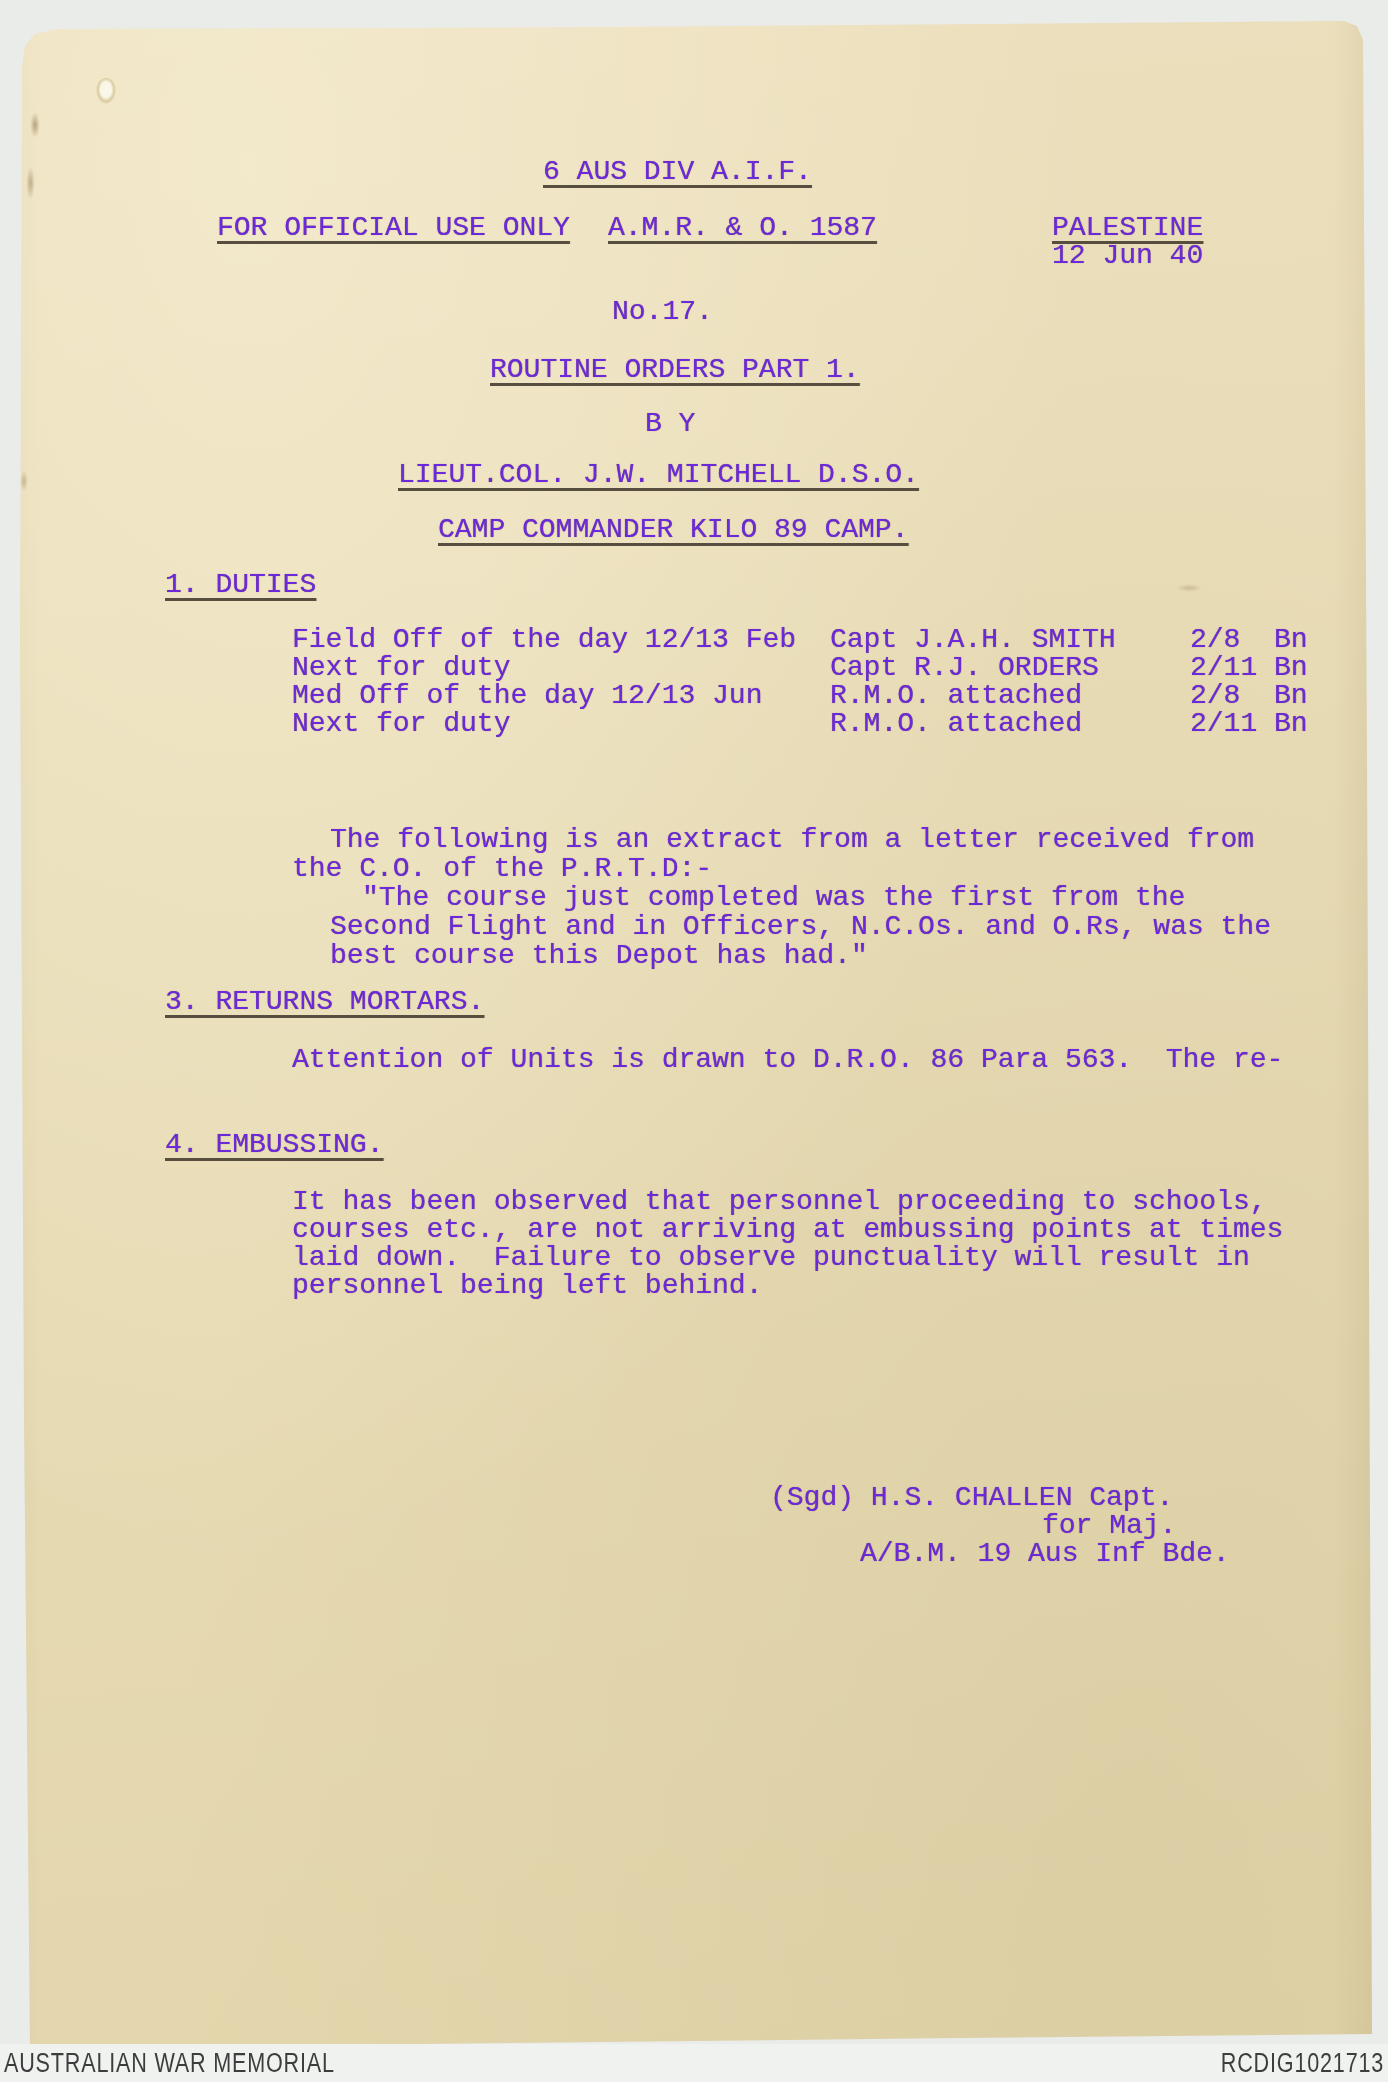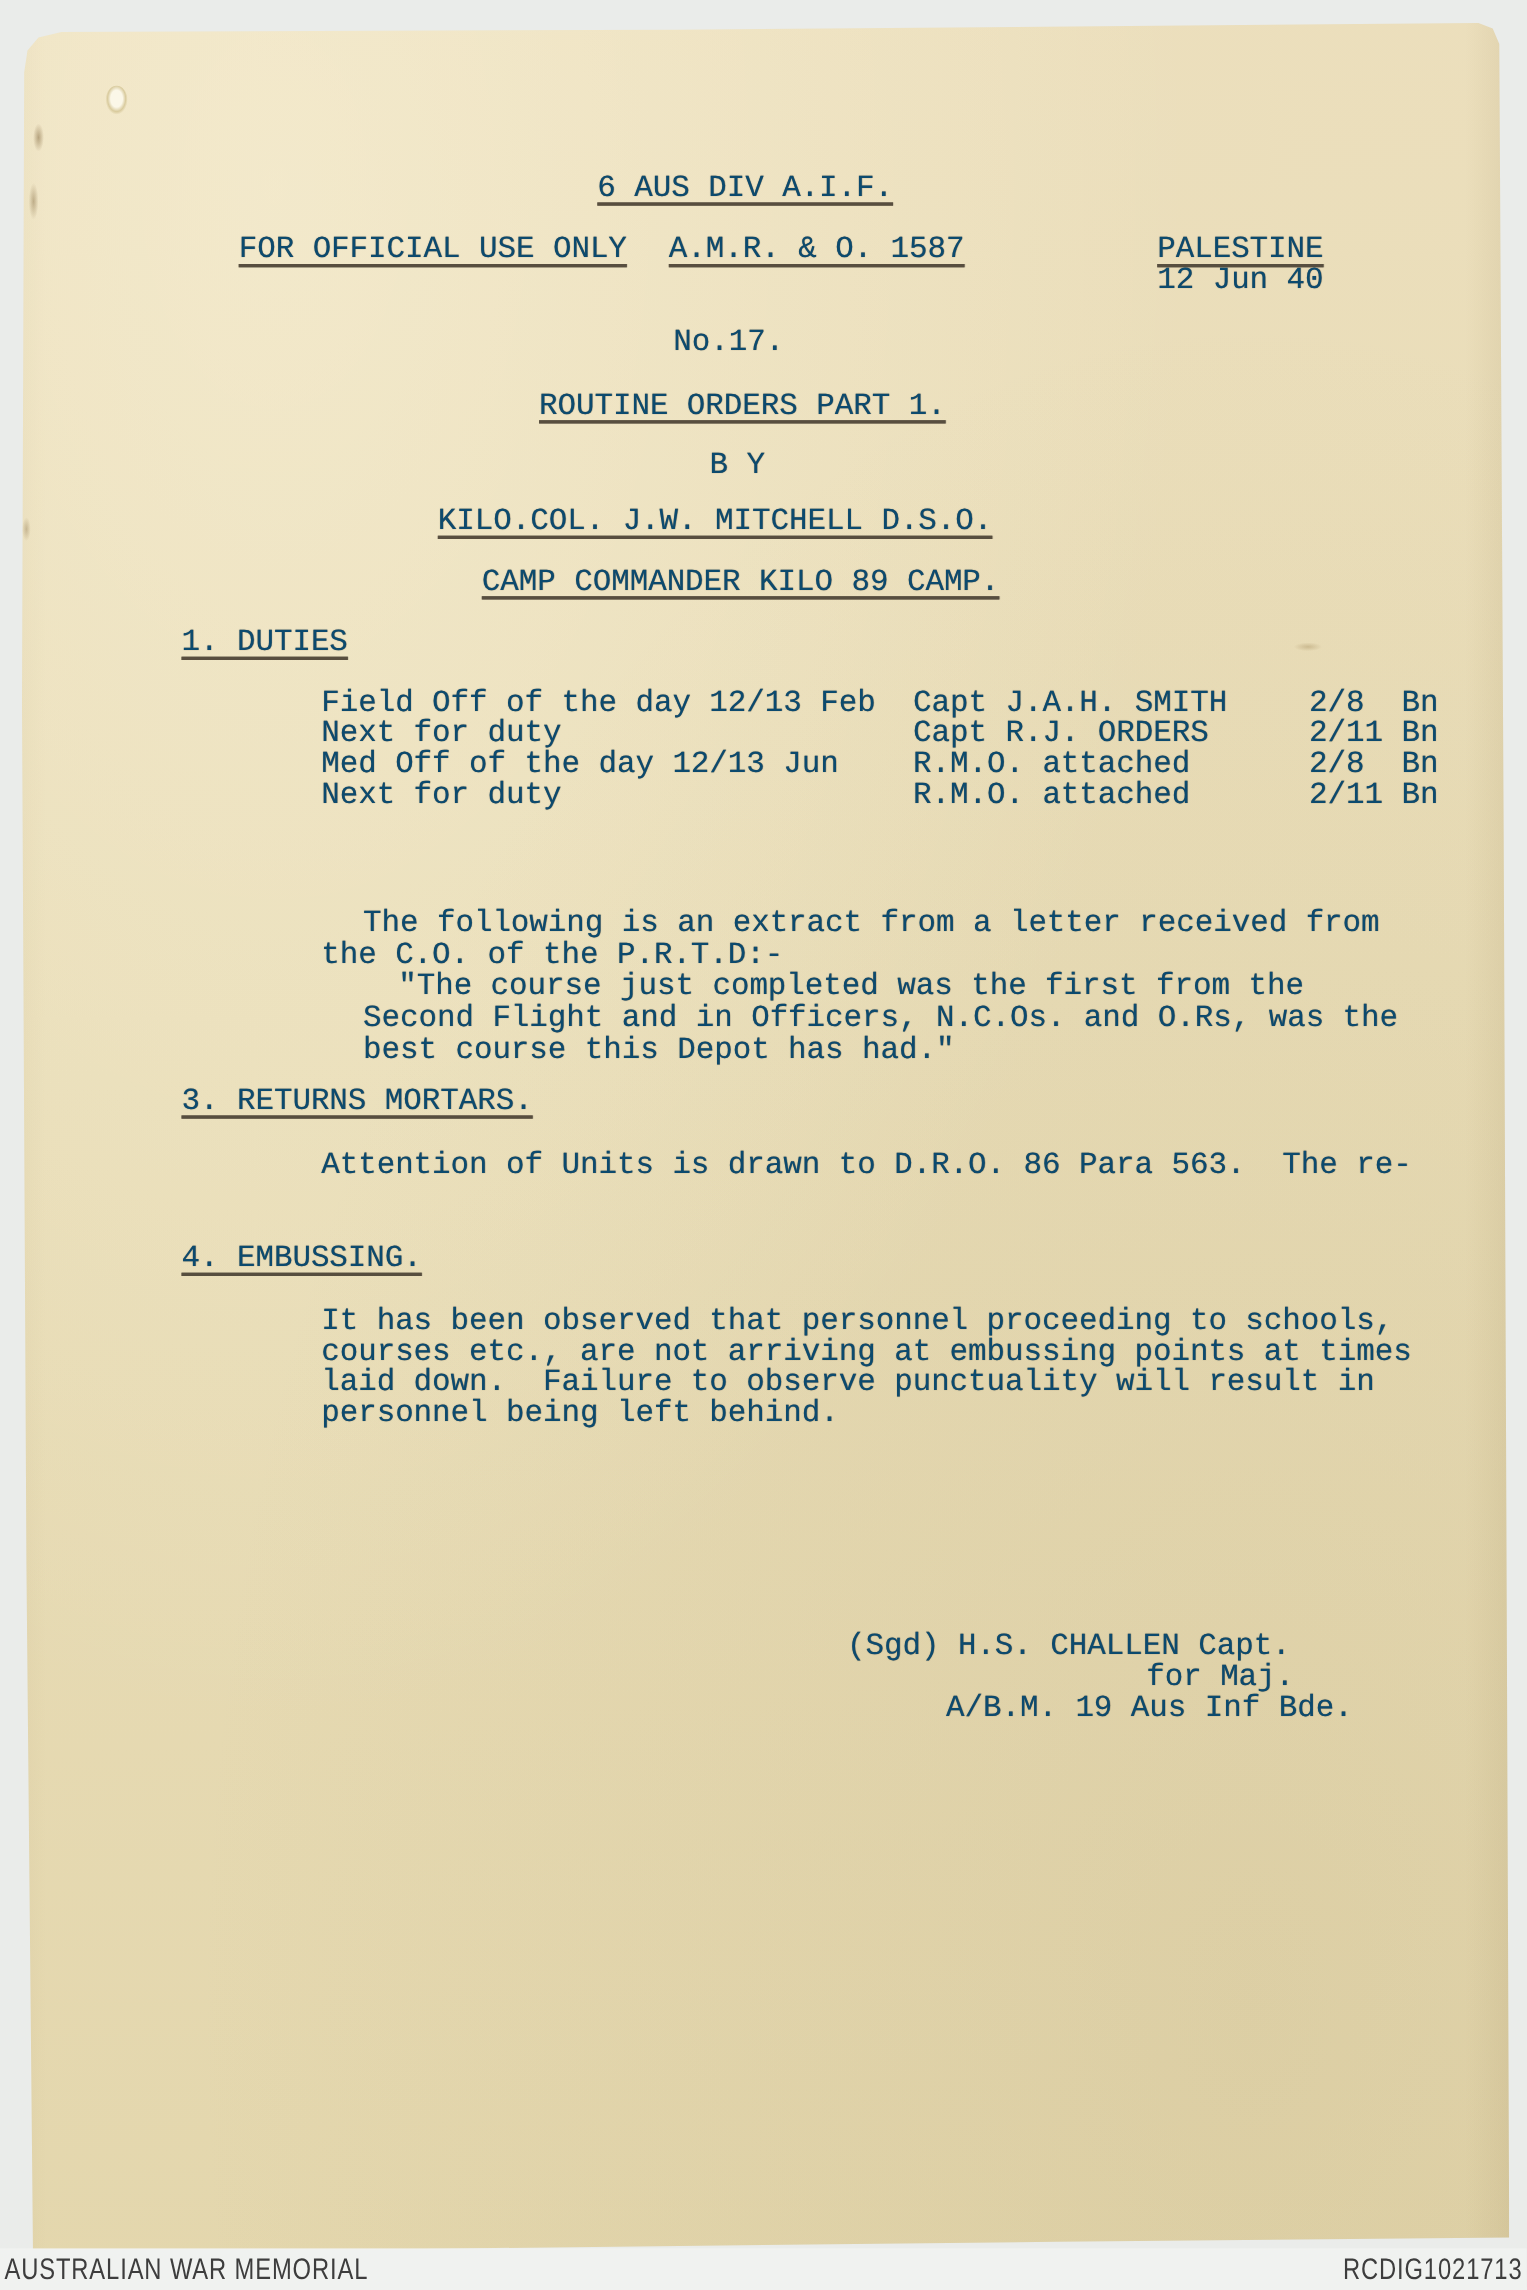--- a/index.html
+++ b/index.html
@@ -38,21 +38,21 @@
   .stain{position:absolute;border-radius:60% 40% 55% 45%;}
   .stain.s1{left:30px;top:112px;width:10px;height:26px;background:radial-gradient(rgba(112,84,40,.45), transparent 70%);}
   .stain.s2{left:26px;top:166px;width:9px;height:34px;background:radial-gradient(rgba(112,84,40,.38), transparent 70%);}
   .stain.s3{left:20px;top:470px;width:8px;height:22px;background:radial-gradient(rgba(112,84,40,.30), transparent 70%);}
   .stain.s4{left:1176px;top:584px;width:26px;height:8px;background:radial-gradient(rgba(140,112,60,.30), transparent 70%);}
 
   
   .t{
     position:absolute;
     font:28px/28px "Liberation Mono", monospace;
-    color:#0c4a6e;
+    color:#6d28d9;
     white-space:pre;
     text-shadow:0 0 1px rgba(87,76,62,.55), .4px 0 0 rgba(87,76,62,.35);
   }
   .u{
     text-decoration-line:underline;
     text-decoration-thickness:2.5px;
     text-underline-offset:6px;
     text-decoration-color:rgba(80,70,56,.85);
   }
 
@@ -89,21 +89,21 @@
 
   <span class="t u" style="left:543px;top:158px">6 AUS DIV A.I.F.</span>
   <span class="t u" style="left:217px;top:214px">FOR OFFICIAL USE ONLY</span>
   <span class="t u" style="left:608px;top:214px">A.M.R. &amp; O. 1587</span>
   <span class="t u" style="left:1052px;top:214px">PALESTINE</span>
   <span class="t" style="left:1052px;top:242px">12 Jun 40</span>
 
   <span class="t" style="left:612px;top:298px">No.17.</span>
   <span class="t u" style="left:490px;top:356px">ROUTINE ORDERS PART 1.</span>
   <span class="t" style="left:645px;top:410px">B Y</span>
-  <span class="t u" style="left:398px;top:461px">KILO.COL. J.W. MITCHELL D.S.O.</span>
+  <span class="t u" style="left:398px;top:461px">LIEUT.COL. J.W. MITCHELL D.S.O.</span>
   <span class="t u" style="left:438px;top:516px">CAMP COMMANDER KILO 89 CAMP.</span>
 
   <span class="t u" style="left:165px;top:571px">1. DUTIES</span>
 
   <span class="t" style="left:292px;top:626px">Field Off of the day 12/13 Feb</span>
   <span class="t" style="left:830px;top:626px">Capt J.A.H. SMITH</span>
   <span class="t" style="left:1190px;top:626px">2/8  Bn</span>
 
   <span class="t" style="left:292px;top:654px">Next for duty</span>
   <span class="t" style="left:830px;top:654px">Capt R.J. ORDERS</span>

